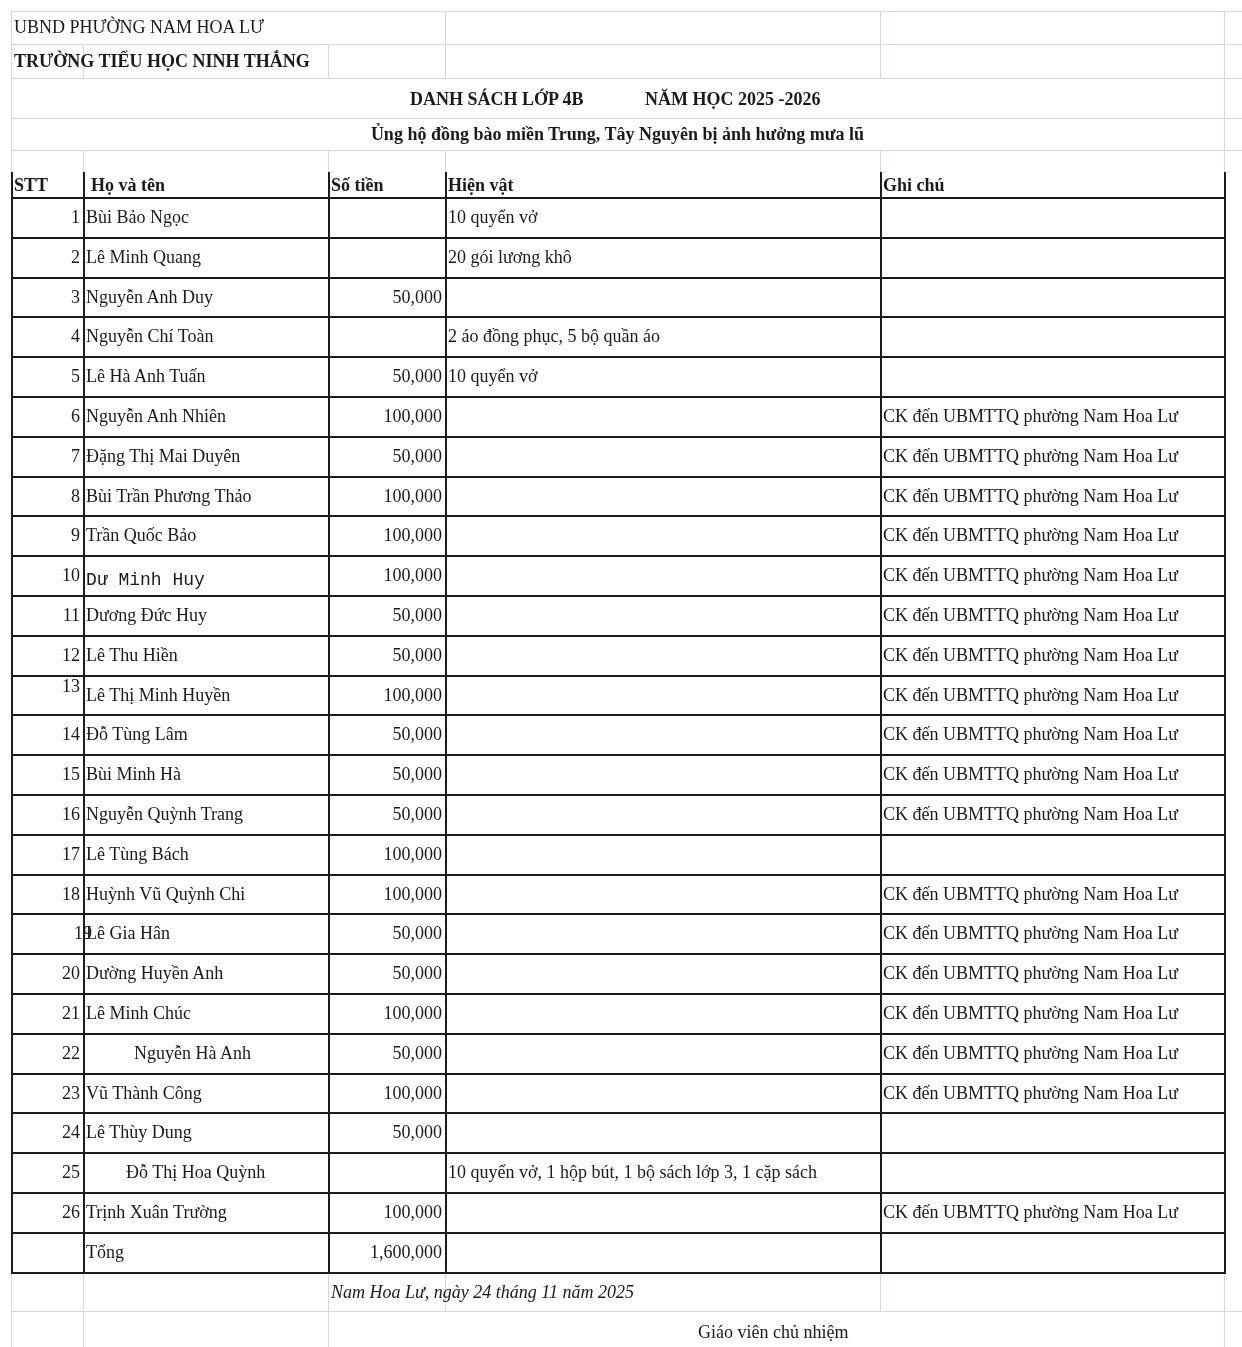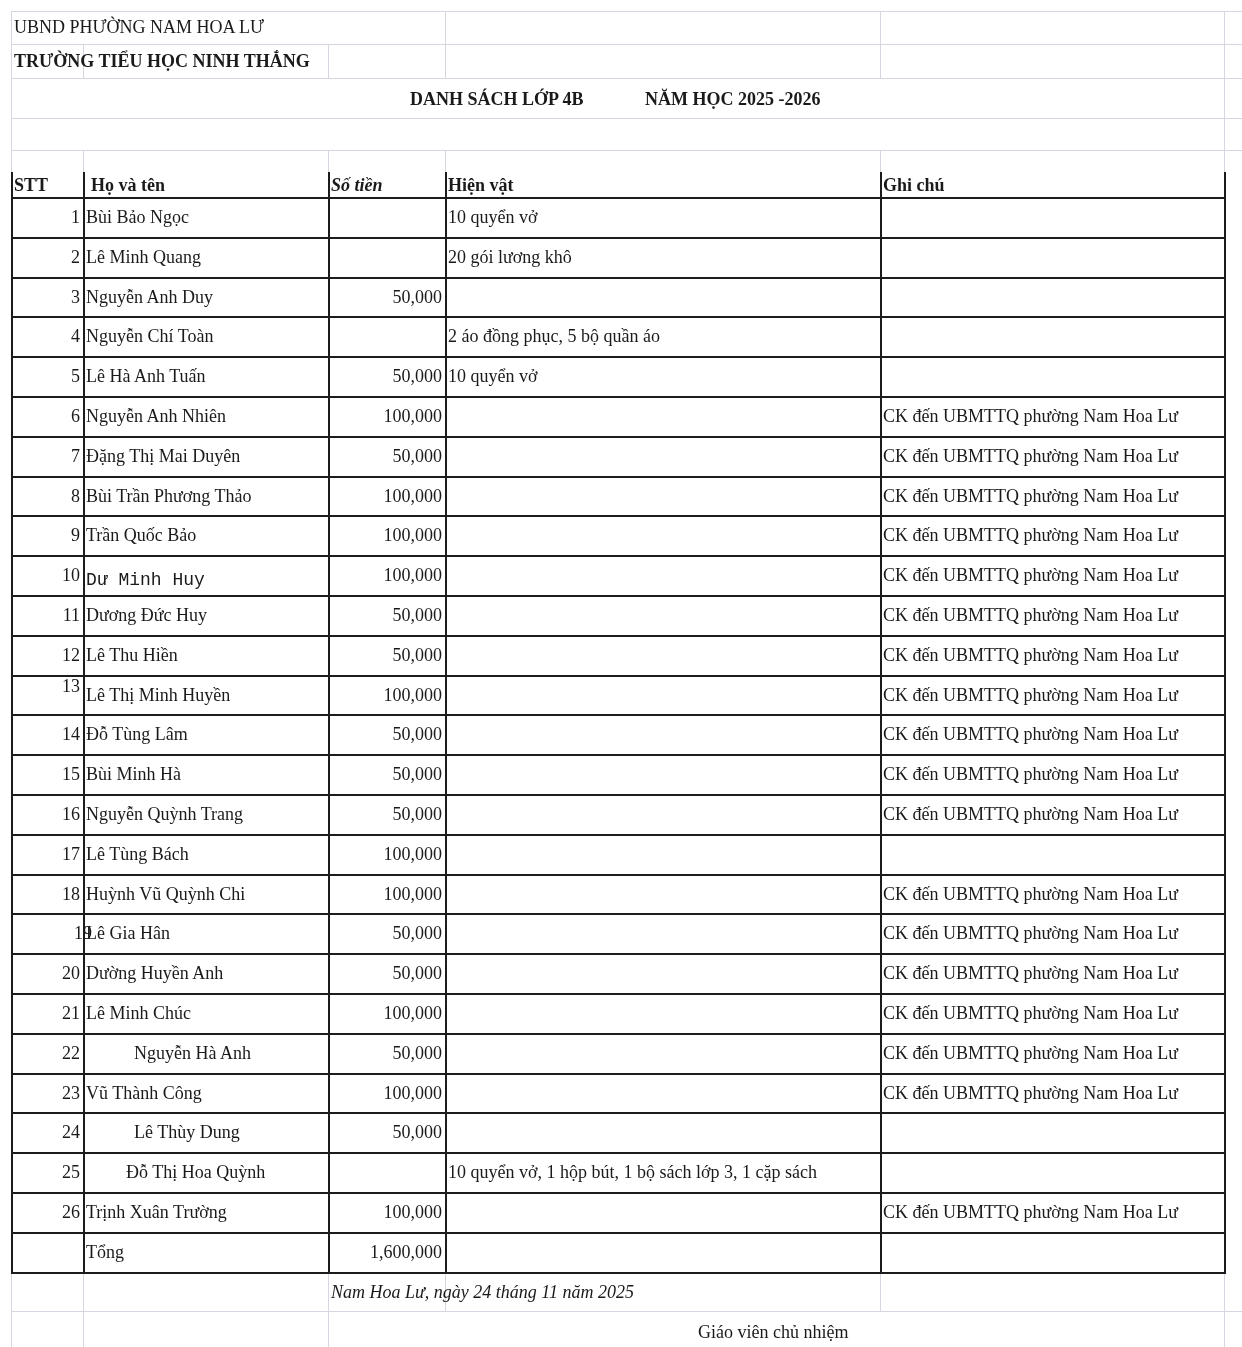--- a/index.html
+++ b/index.html
@@ -42,20 +42,21 @@
   <div class="gl-v" style="left:11px;top:1271px;height:76px;"></div>
   <div class="gl-v" style="left:83px;top:1271px;height:76px;"></div>
   <div class="gl-v" style="left:328px;top:1271px;height:76px;"></div>
   <div class="gl-v" style="left:445px;top:1271px;height:40px;"></div>
   <div class="gl-v" style="left:880px;top:1271px;height:40px;"></div>
 
   <div class="txt" style="left:14px;top:17px;">UBND PHƯỜNG NAM HOA LƯ</div>
   <div class="txt bold" style="left:14px;top:51px;">TRƯỜNG TIỂU HỌC NINH THẮNG</div>
   <div class="txt bold" style="left:410px;top:89px;">DANH SÁCH LỚP 4B</div>
   <div class="txt bold" style="left:645px;top:89px;">NĂM HỌC 2025 -2026</div>
+  <div class="txt bold" style="left:11px;top:124px;width:1213px;text-align:center;">Ủng hộ đồng bào miền Trung, Tây Nguyên bị ảnh hưởng mưa lũ</div>
 
   <div id="table-layer">
       <div class="bl-v" style="left:11px;top:172px;height:1101.6px;"></div>
       <div class="bl-v" style="left:83px;top:172px;height:1101.6px;"></div>
       <div class="bl-v" style="left:328px;top:172px;height:1101.6px;"></div>
       <div class="bl-v" style="left:445px;top:172px;height:1101.6px;"></div>
       <div class="bl-v" style="left:880px;top:172px;height:1101.6px;"></div>
       <div class="bl-v" style="left:1224px;top:172px;height:1101.6px;"></div>
       <div class="bl-h" style="left:11px;top:197px;width:1215px;"></div>
       <div class="bl-h" style="left:11px;top:237px;width:1215px;"></div>
@@ -80,21 +81,21 @@
       <div class="bl-h" style="left:11px;top:993px;width:1215px;"></div>
       <div class="bl-h" style="left:11px;top:1033px;width:1215px;"></div>
       <div class="bl-h" style="left:11px;top:1073px;width:1215px;"></div>
       <div class="bl-h" style="left:11px;top:1112px;width:1215px;"></div>
       <div class="bl-h" style="left:11px;top:1152px;width:1215px;"></div>
       <div class="bl-h" style="left:11px;top:1192px;width:1215px;"></div>
       <div class="bl-h" style="left:11px;top:1232px;width:1215px;"></div>
       <div class="bl-h" style="left:11px;top:1272px;width:1215px;"></div>
       <div class="txt bold" style="left:14px;top:175px;">STT</div>
       <div class="txt bold" style="left:91px;top:175px;">Họ và tên</div>
-      <div class="txt bold" style="left:331px;top:175px;font-style:italic;">Số tiền</div>
+      <div class="txt bold" style="left:331px;top:175px;">Số tiền</div>
       <div class="txt bold" style="left:448px;top:175px;">Hiện vật</div>
       <div class="txt bold" style="left:883px;top:175px;">Ghi chú</div>
       <div class="txt right" style="left:11px;top:207px;width:69px;">1</div>
       <div class="txt" style="left:86px;top:207px;">Bùi Bảo Ngọc</div>
       <div class="txt right" style="left:328px;top:207px;width:114px;"></div>
       <div class="txt" style="left:448px;top:207px;">10 quyển vở</div>
       <div class="txt" style="left:883px;top:207px;"></div>
       <div class="txt right" style="left:11px;top:247px;width:69px;">2</div>
       <div class="txt" style="left:86px;top:247px;">Lê Minh Quang</div>
       <div class="txt right" style="left:328px;top:247px;width:114px;"></div>
@@ -199,21 +200,21 @@
       <div class="txt" style="left:86px;top:1043px;margin-left:48px;">Nguyễn Hà Anh</div>
       <div class="txt right" style="left:328px;top:1043px;width:114px;">50,000</div>
       <div class="txt" style="left:448px;top:1043px;"></div>
       <div class="txt" style="left:883px;top:1043px;">CK đến UBMTTQ phường Nam Hoa Lư</div>
       <div class="txt right" style="left:11px;top:1083px;width:69px;">23</div>
       <div class="txt" style="left:86px;top:1083px;">Vũ Thành Công</div>
       <div class="txt right" style="left:328px;top:1083px;width:114px;">100,000</div>
       <div class="txt" style="left:448px;top:1083px;"></div>
       <div class="txt" style="left:883px;top:1083px;">CK đến UBMTTQ phường Nam Hoa Lư</div>
       <div class="txt right" style="left:11px;top:1122px;width:69px;">24</div>
-      <div class="txt" style="left:86px;top:1122px;padding-left:48px;">Lê Thùy Dung</div>
+      <div class="txt" style="left:86px;top:1122px;">Lê Thùy Dung</div>
       <div class="txt right" style="left:328px;top:1122px;width:114px;">50,000</div>
       <div class="txt" style="left:448px;top:1122px;"></div>
       <div class="txt" style="left:883px;top:1122px;"></div>
       <div class="txt right" style="left:11px;top:1162px;width:69px;">25</div>
       <div class="txt" style="left:86px;top:1162px;padding-left:40px;">Đỗ Thị Hoa Quỳnh</div>
       <div class="txt right" style="left:328px;top:1162px;width:114px;"></div>
       <div class="txt" style="left:448px;top:1162px;">10 quyển vở, 1 hộp bút, 1 bộ sách lớp 3, 1 cặp sách</div>
       <div class="txt" style="left:883px;top:1162px;"></div>
       <div class="txt right" style="left:11px;top:1202px;width:69px;">26</div>
       <div class="txt" style="left:86px;top:1202px;">Trịnh Xuân Trường</div>

